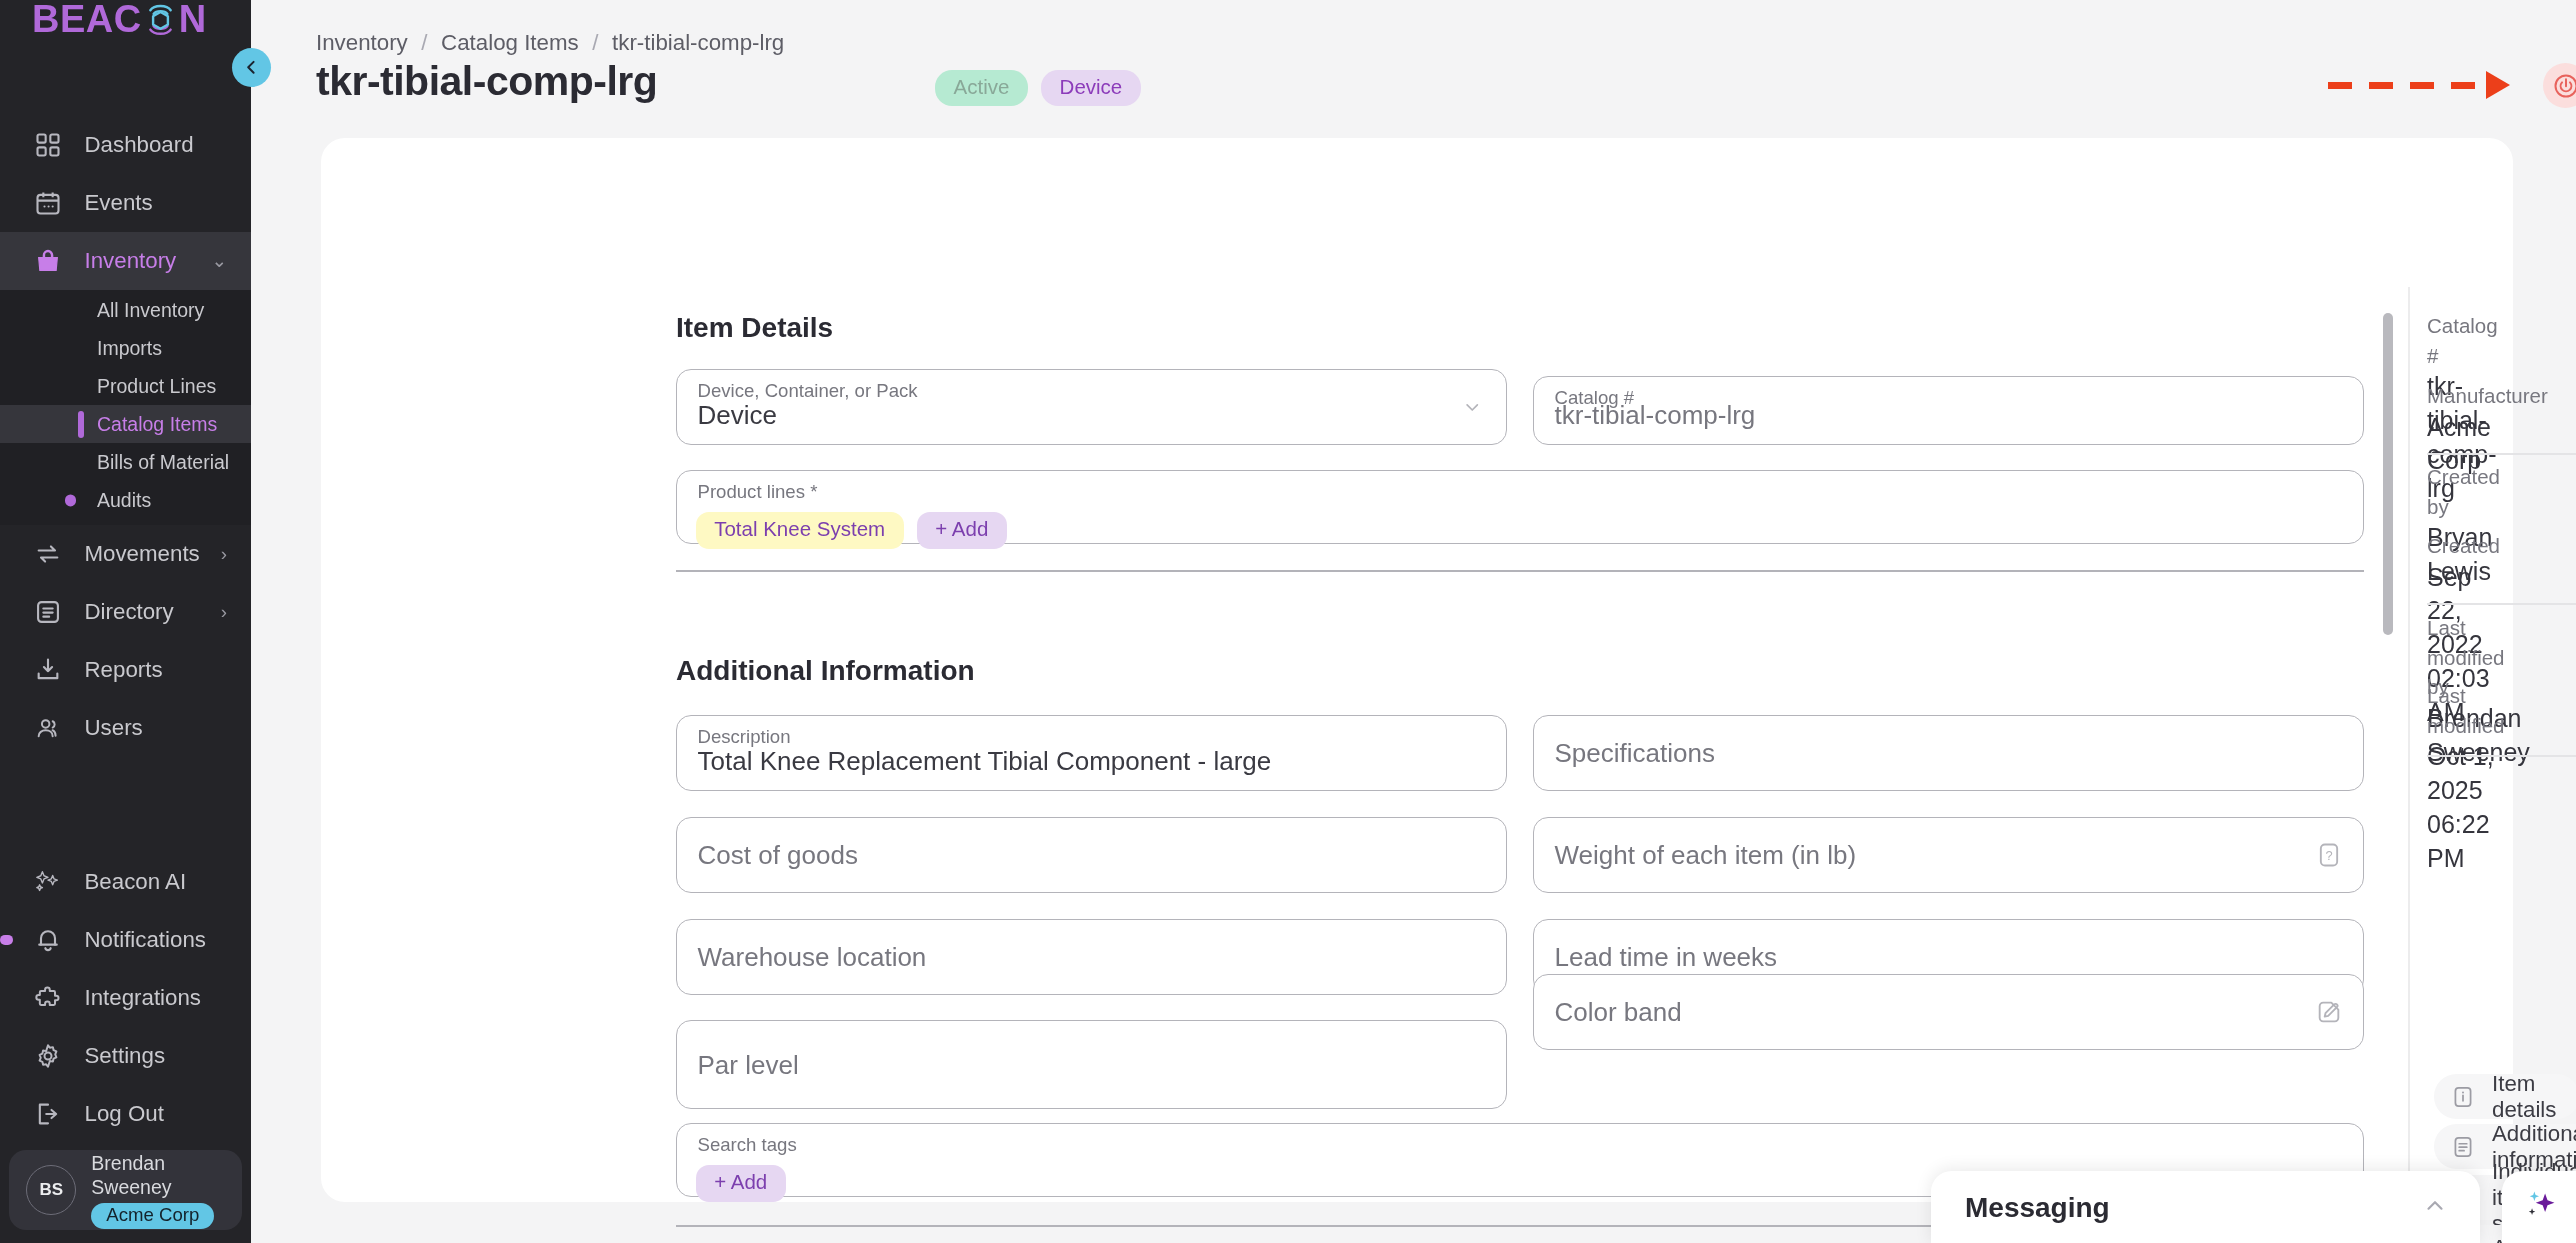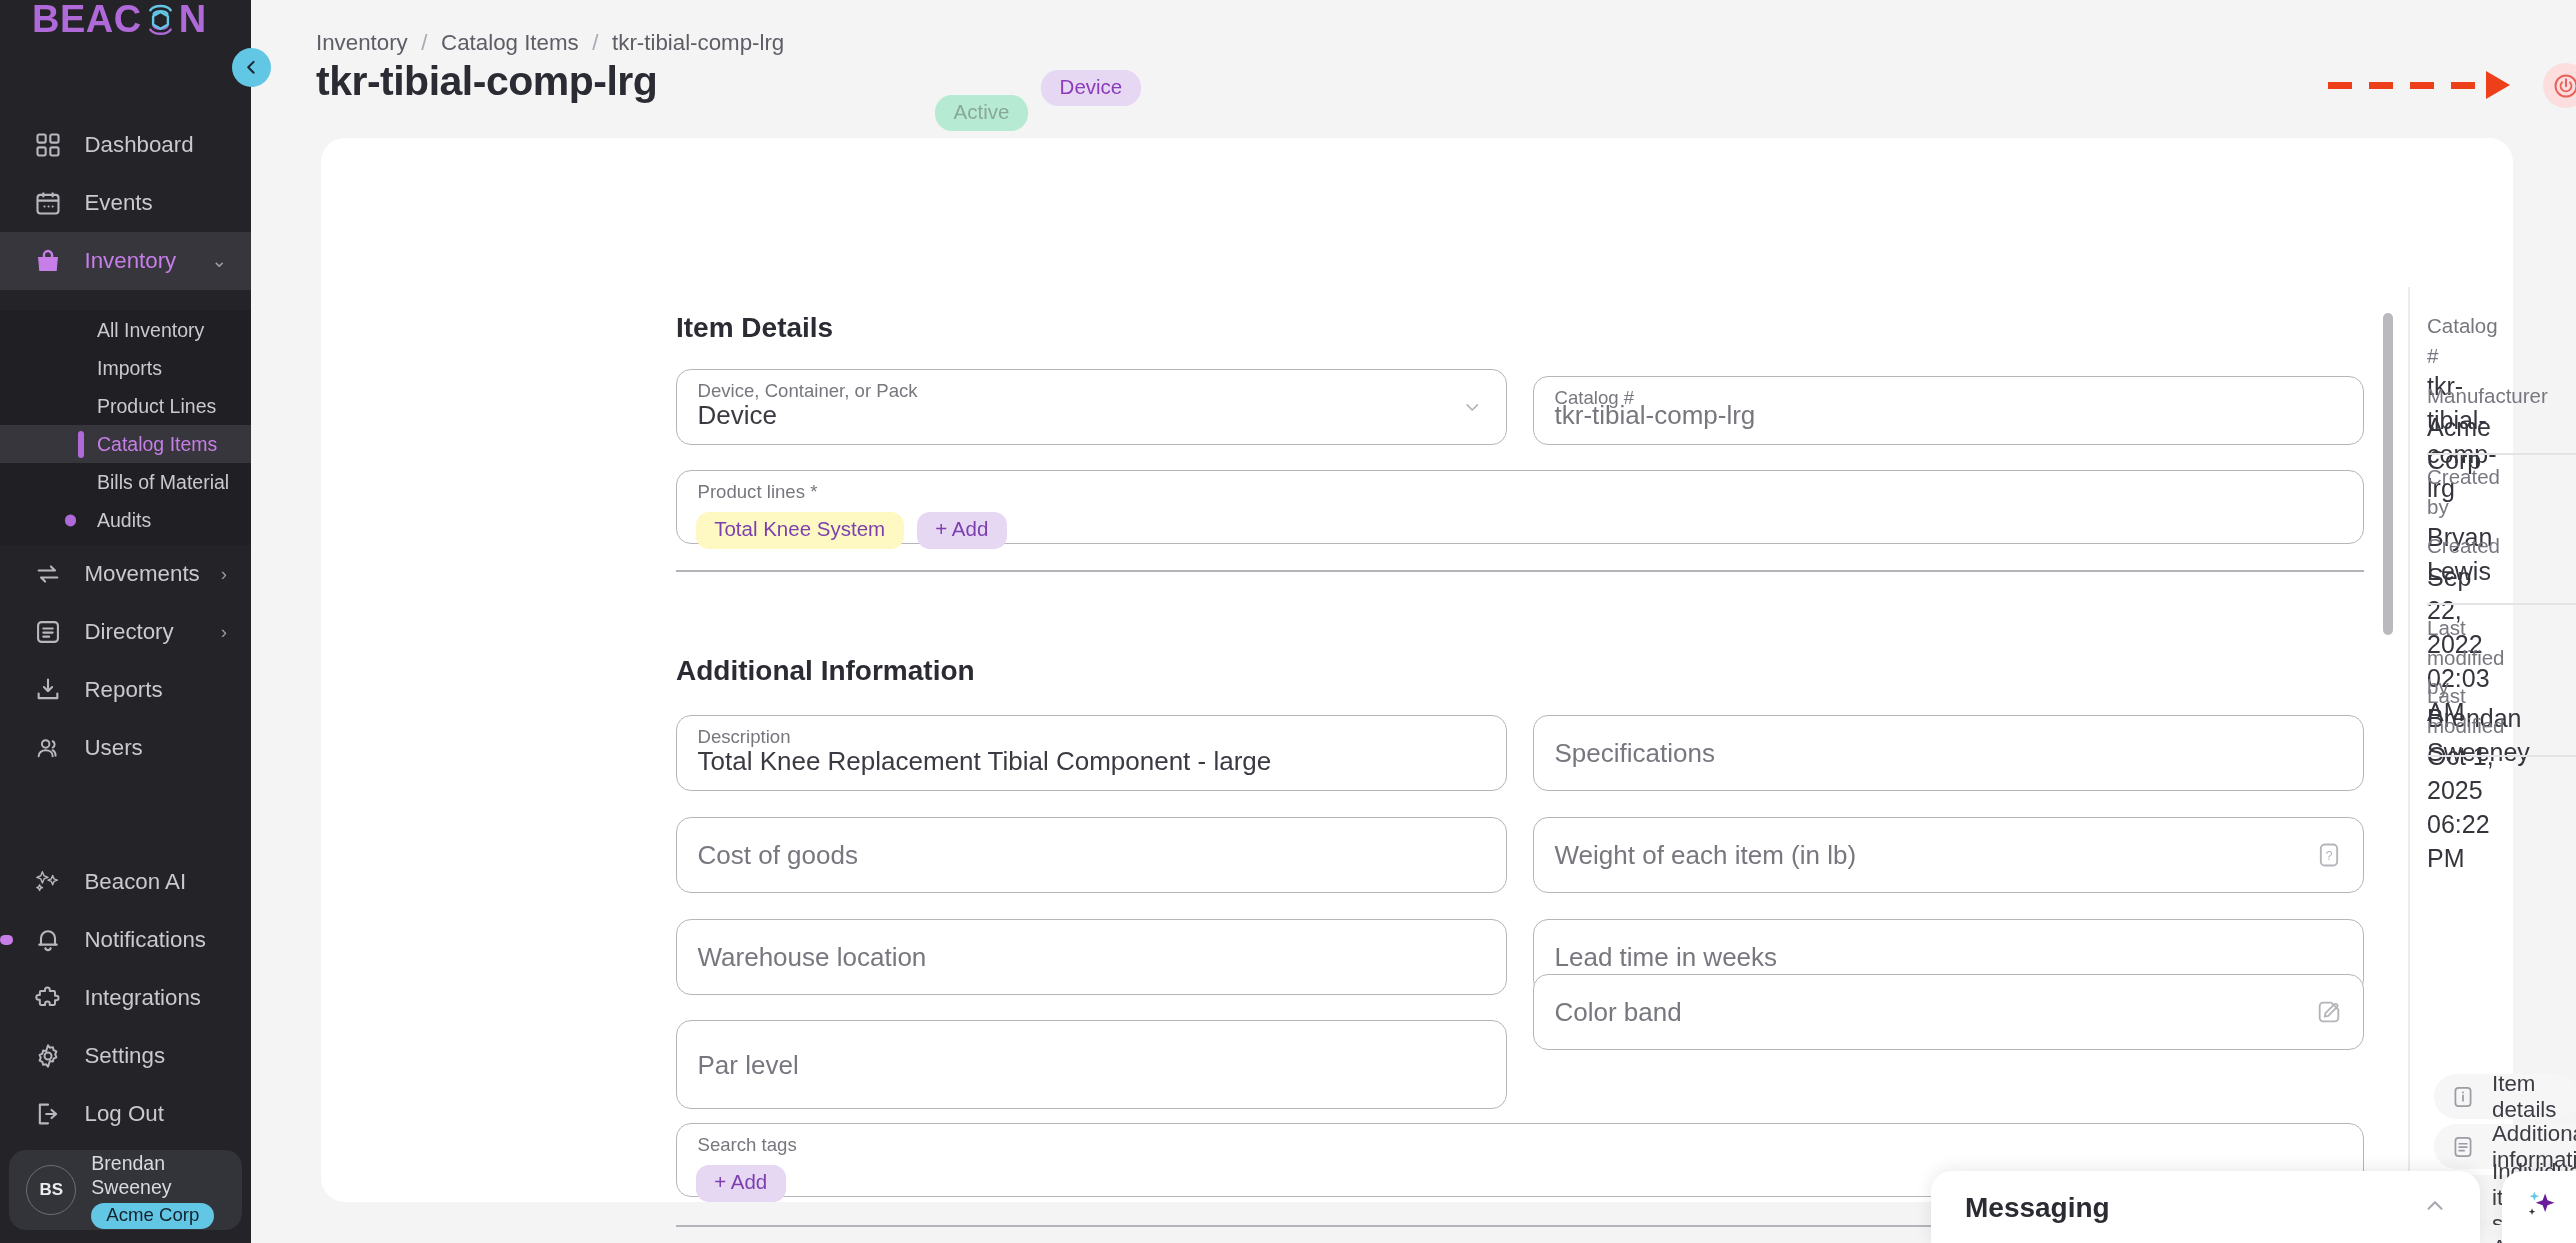--- a/index.html
+++ b/index.html
@@ -39,21 +39,21 @@
   .nav-item {
     height: 58px; display:flex; align-items:center;
     padding-left: 32px; color:#c9c9ce; font-size:22.3px;
     position:relative; cursor:pointer;
   }
   .nav-item .ico { width:32px; height:32px; margin-right:20.5px; flex:none;
      display:flex; align-items:center; justify-content:center; }
   .nav-item.active { background:#36363c; color:#c77ee8; }
   .nav-item.active .ico svg { stroke:#c77ee8; }
   .nav-item .chev { position:absolute; right:24px; font-size:18.6px; color:#9a9aa2; }
-  .subnav { background:#202024; padding: 1.9px 0 5.6px 0; margin-top: 20px; }
+  .subnav { background:#202024; padding: 1.9px 0 5.6px 0; }
   .subnav-item {
     height: 38px; display:flex; align-items:center;
     padding-left: 97px; color:#c9c9ce; font-size:19.5px; position:relative; cursor:pointer;
   }
   .subnav-item.active { background:#36363c; color:#c77ee8; }
   .subnav-item.active::before {
     content:""; position:absolute; left:78px; top:5.6px; width:5.6px; height:27px;
     border-radius:3.7px; background:#b069d9;
   }
   .subnav-item .dot {
@@ -87,21 +87,21 @@
   .breadcrumb .sep { color:#a9a9b2; margin:0 7.4px; }
   .breadcrumb .crumb { cursor:pointer; }
   .page-title {
     position:absolute; left:65px; top:58px;
     font-size:41px; font-weight:700; color:#2b2b33; letter-spacing:-0.5px;
   }
   .badge {
     position:absolute; top:70px; border-radius:17px; font-size:20.5px;
     padding:4.7px 18.6px 6.5px 18.6px; line-height:1.2;
   }
-  .badge.active { left:684px; background:#b6ead2; color:#89a898;margin-top:25px; }
+  .badge.active { left:684px; background:#b6ead2; color:#89a898; }
   .badge.device { left:790px; background:#e6d7f2; color:#8c3cba; }
 
   .arrow-wrap { position:absolute; left:2077px; top:71px; width:186px; height:28px; }
   .arrow-line {
     position:absolute; left:0; top:11.2px; width:160px; height:6.5px;
     background: repeating-linear-gradient(to right, #ec3f1a 0 24px, transparent 24px 41px);
   }
   .arrow-head {
     position:absolute; left:158px; top:0px; width:0; height:0;
     border-top:14px solid transparent; border-bottom:14px solid transparent;

